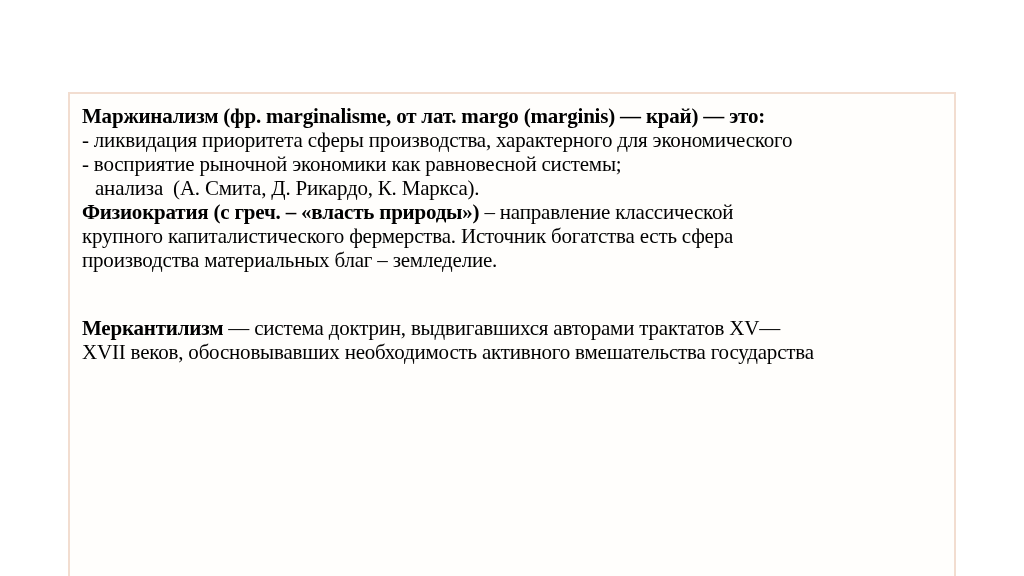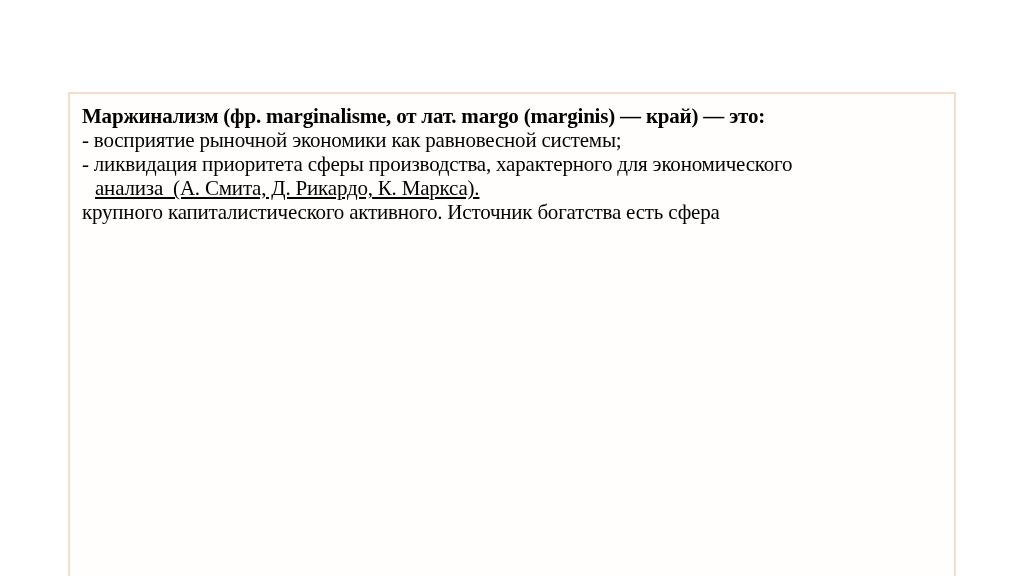--- a/index.html
+++ b/index.html
@@ -30,35 +30,39 @@
   .line {
     white-space: pre;
     font-size: 21px;
     line-height: 24px;
     letter-spacing: -0.2px;
   }
   .b { font-weight: bold; }
   .sec-marginalism .line { margin-bottom: 0; }
   .mb12 { margin-bottom: 12px; }
   .hang { padding-left: 13px; }
-  .sec-gap-lg { margin-bottom: 46px; text-decoration: underline; }
+  .sec-gap-lg { margin-bottom: 46px; }
   .sec-gap-md { margin-bottom: 44px; }
 </style>
 </head>
 <body>
 
 <div class="definition-card">
 
   <div class="sec-marginalism">
     <div class="line b mb12"><span>Маржинализм (фр. marginalisme, от лат. margo (marginis) — край) — это:</span></div>
+    <div class="line"><span>- ликвидация приоритета сферы производства, характерного для экономического</span></div>
     <div class="line mb12"><span>- восприятие рыночной экономики как равновесной системы;</span></div>
-    <div class="line"><span>- ликвидация приоритета сферы производства, характерного для экономического</span></div>
     <div class="line hang sec-gap-lg"><span>анализа  (А. Смита, Д. Рикардо, К. Маркса).</span></div>
   </div>
 
   <div class="sec-physiocracy">
-    <div class="line"><span>крупного капиталистического активного. Источник богатства есть сфера</span></div>
+    <div class="line"><span class="b">Физиократия (с греч. – «власть природы»)</span><span> – направление классической</span></div>
+    <div class="line"><span>крупного капиталистического фермерства. Источник богатства есть сфера</span></div>
+    <div class="line sec-gap-md"><span>производства материальных благ – земледелие.</span></div>
   </div>
 
   <div class="sec-mercantilism">
+    <div class="line"><span class="b">Меркантилизм</span><span> — система доктрин, выдвигавшихся авторами трактатов XV—</span></div>
+    <div class="line"><span>XVII веков, обосновывавших необходимость активного вмешательства государства</span></div>
   </div>
 
 </div>
 
 </body></html>

